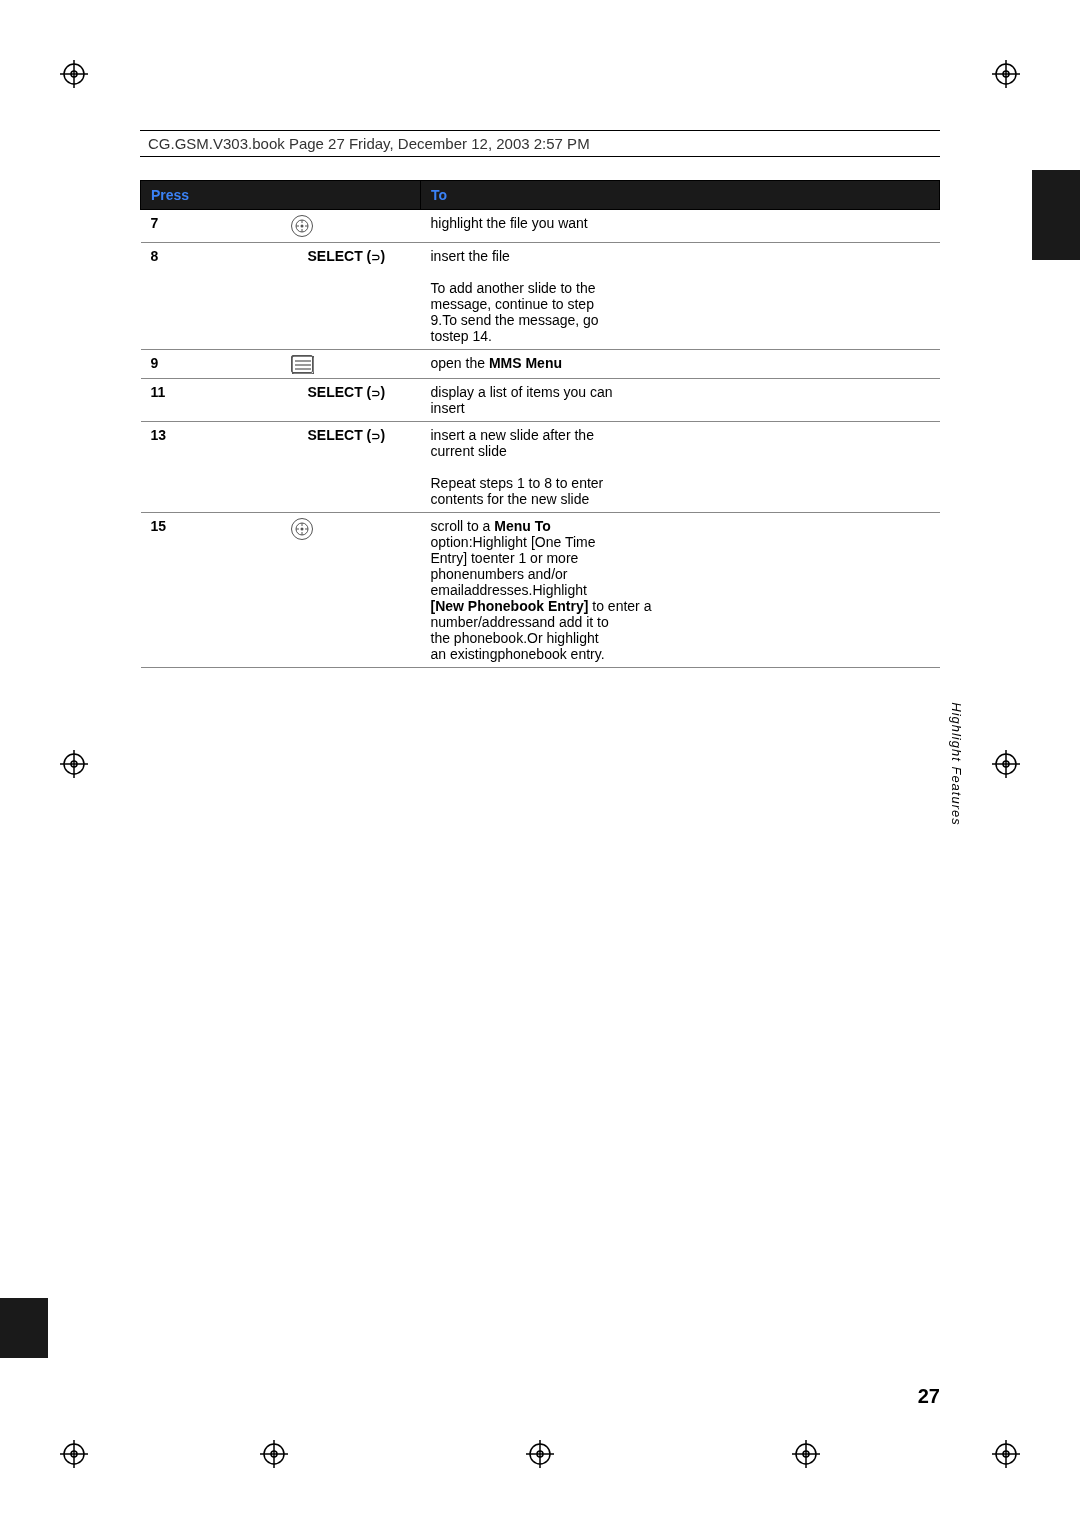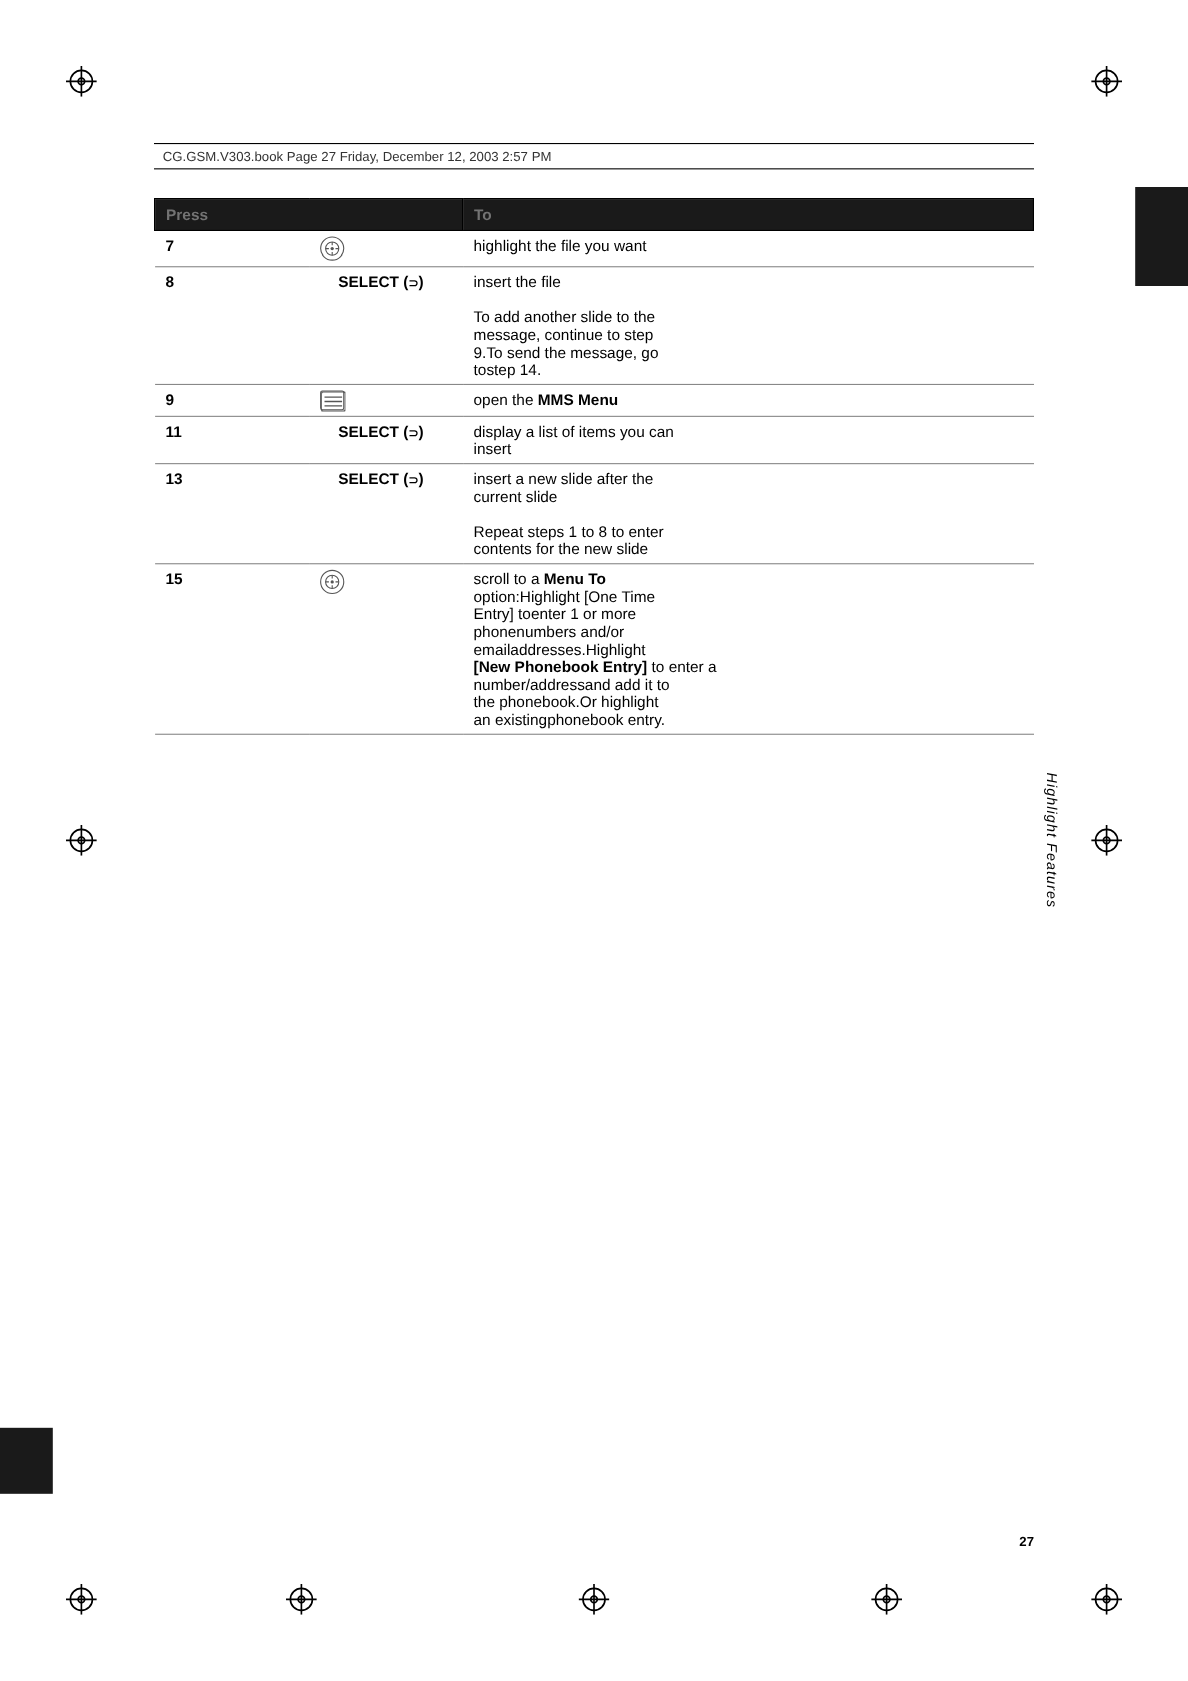--- a/index.html
+++ b/index.html
@@ -61,21 +61,21 @@
     .file-header {
       position: absolute;
       top: 130px;
       left: 140px;
       right: 140px;
       display: flex;
       align-items: center;
       border-top: 1px solid #000;
       border-bottom: 1px solid #000;
       padding: 4px 8px;
-      font-size: 12px;
+      font-size: 15px;
       color: #333;
     }
 
     
     .sidebar-text {
       position: absolute;
       right: 62px;
       top: 50%;
       transform: translateY(-50%) rotate(90deg);
       font-style: italic;
@@ -83,21 +83,21 @@
       color: #000;
       white-space: nowrap;
       letter-spacing: 1px;
     }
 
     
     .page-number {
       position: absolute;
       bottom: 120px;
       right: 140px;
-      font-size: 12px;
+      font-size: 20px;
       font-weight: bold;
     }
 
     
     .main-content {
       position: absolute;
       top: 160px;
       left: 140px;
       right: 140px;
       bottom: 120px;
@@ -106,21 +106,21 @@
     
     .instruction-table {
       width: 100%;
       border-collapse: collapse;
       margin-top: 20px;
       font-size: 14px;
     }
 
     .instruction-table thead tr th {
       background: #1a1a1a;
-      color: #737373;
+      color: #3b82f6;
       padding: 6px 10px;
       text-align: left;
       font-weight: bold;
       border: 1px solid #000;
     }
 
     .instruction-table tbody tr td {
       padding: 5px 10px;
       vertical-align: top;
       border-bottom: 1px solid #888;

